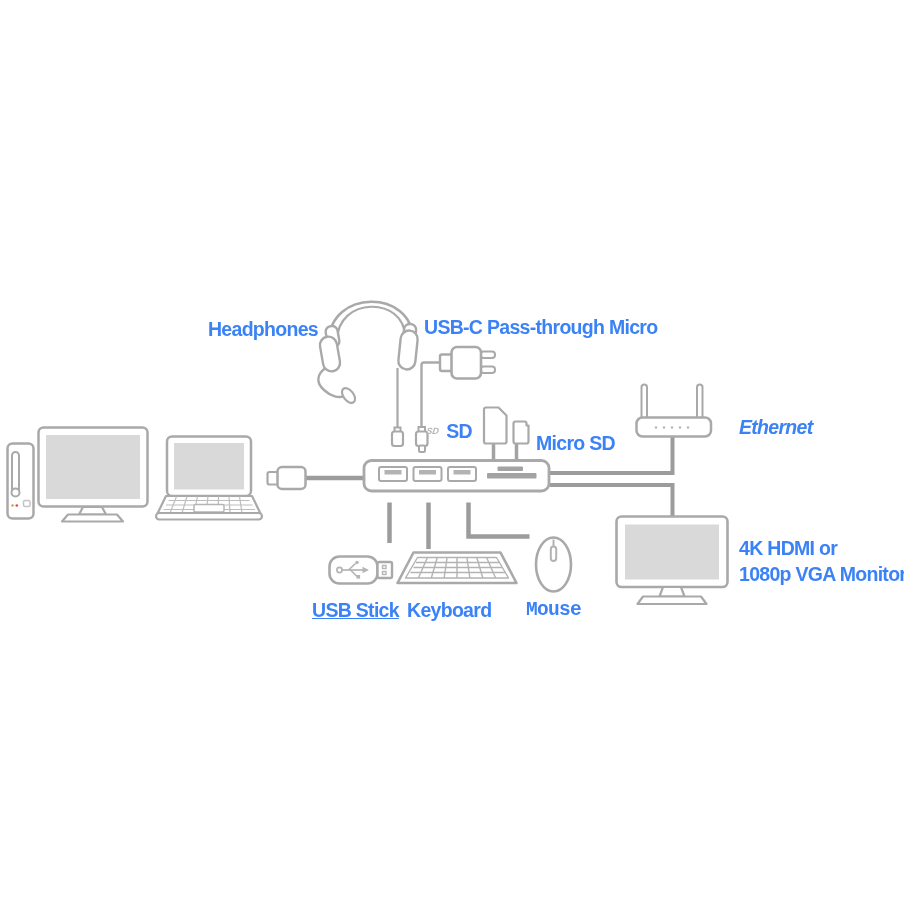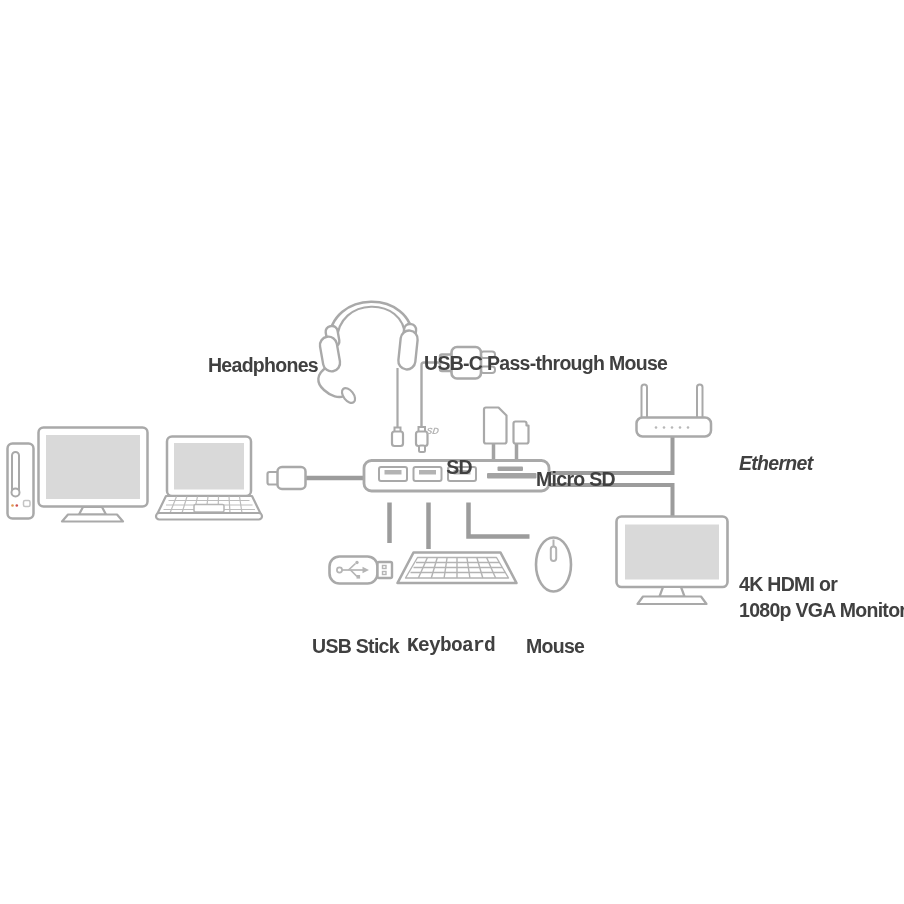--- a/index.html
+++ b/index.html
@@ -3,27 +3,26 @@
 <meta charset="utf-8">
 <style>
   html,body{margin:0;padding:0;background:#fff;}
   .canvas{
     position:relative;width:904px;height:904px;background:#ffffff;overflow:hidden;
     font-family:"Liberation Sans",sans-serif;
   }
   .art{position:absolute;left:0;top:0;}
   .lbl{
     position:absolute;
-    color:#404040;
+    color:#3b82f6;
     font-weight:700;
     font-size:19.5px;
     letter-spacing:-0.7px;
     white-space:nowrap;
     line-height:1.2;
-    margin-top:36px;
   }
   .lbl2{line-height:26px;}
 </style>
 </head>
 <body>
 
 <div class="canvas">
 
   <svg class="art" width="904" height="904" viewBox="0 0 904 904">
 
@@ -200,32 +199,32 @@
 
     <g fill="#ffffff" stroke="#a9a9a9">
       <ellipse cx="553.5" cy="564.5" rx="17.5" ry="27" stroke-width="2.6"></ellipse>
       <path d="M553.5 539.5 V547" stroke-width="2" stroke="#b3b3b3"></path>
       <rect x="550.8" y="546.5" width="5.4" height="14.5" rx="2.7" stroke-width="2" stroke="#b3b3b3"></rect>
     </g>
   </svg>
 
   <div class="lbl" style="right:586px; top:318px;">Headphones</div>
 
-  <div class="lbl" style="left:424px; top:316px;">USB-C Pass-through Mouse</div>
+  <div class="lbl" style="left:424px; top:316px;">USB-C Pass-through Micro</div>
 
   <div class="lbl" style="right:432px; top:420px;">SD</div>
 
   <div class="lbl" style="left:536px; top:432px;">Micro SD</div>
 
   <div class="lbl" style="left:739px; top:416px;font-style:italic;">Ethernet</div>
 
   <div class="lbl lbl2" style="left:739px; top:535px;">
     <div>4K HDMI or</div>
     <div>1080p VGA Monitor</div>
   </div>
 
-  <div class="lbl" style="left:312px; top:599px;">USB Stick</div>
-
-  <div class="lbl" style="left:407px; top:599px;font-family:Liberation Mono, monospace;">Keyboard</div>
-
-  <div class="lbl" style="left:526px; top:599px;">Mouse</div>
+  <div class="lbl" style="left:312px; top:599px;text-decoration:underline;">USB Stick</div>
+
+  <div class="lbl" style="left:407px; top:599px;">Keyboard</div>
+
+  <div class="lbl" style="left:526px; top:599px;font-family:Liberation Mono, monospace;">Mouse</div>
 
 </div>
 
 </body></html>

